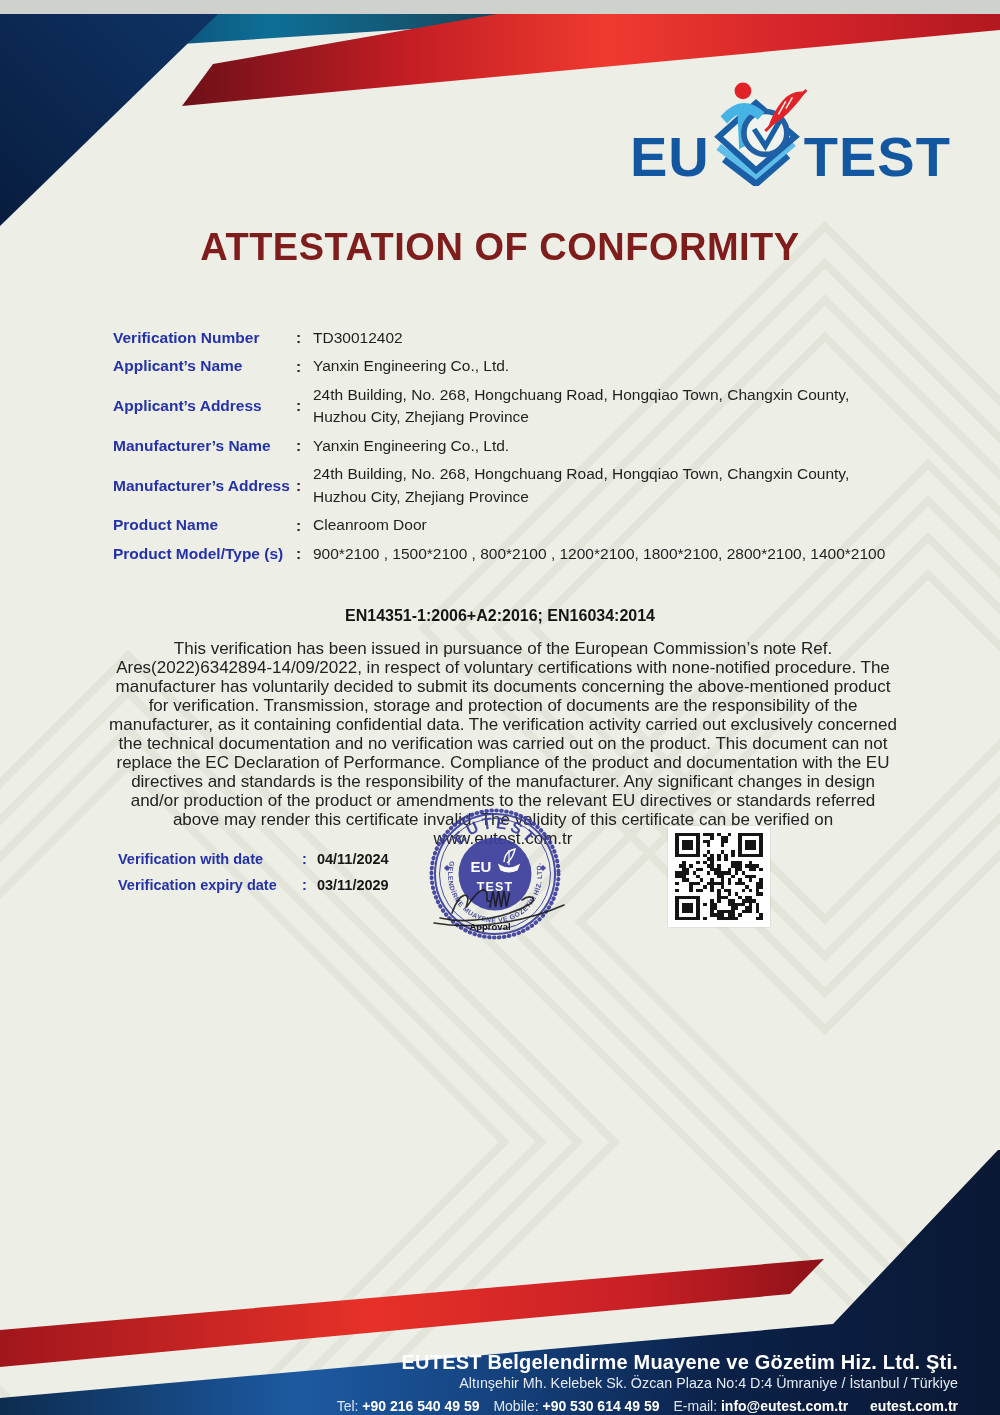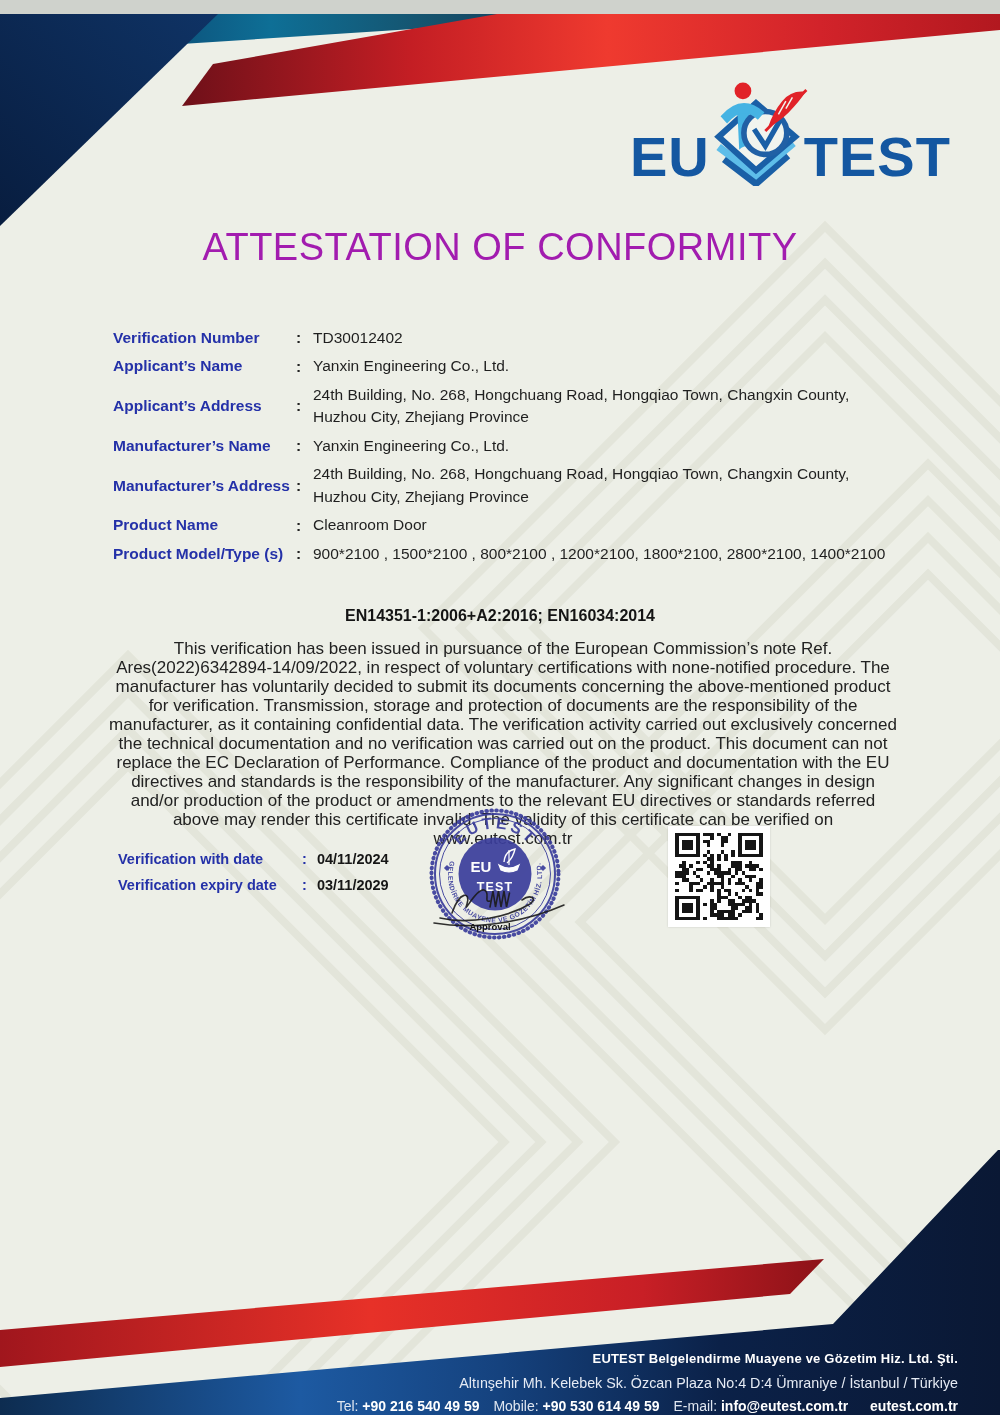--- a/index.html
+++ b/index.html
@@ -10,21 +10,21 @@
   .wm,.wm div{border:8px solid #e3e5da;}
   .wm div{position:absolute;inset:18px;}
   
   .bg-shapes{position:absolute;inset:0;z-index:1;pointer-events:none;}
   
   .logo{position:absolute;top:64px;left:630px;display:flex;align-items:flex-end;z-index:2;}
   .logo-eu,.logo-test{font-size:56px;font-weight:bold;color:#1457a1;letter-spacing:1px;line-height:.9;}
   .logo-icon{margin:0 -8px -4px -10px;}
   
   .title{position:absolute;top:212px;left:0;right:0;margin:0;text-align:center;z-index:2;
-         font-size:38px;font-weight:normal;color:#a21caf;letter-spacing:.5px;}
+         font-size:38px;font-weight:bold;color:#7f1d1d;letter-spacing:.5px;}
   
   .fields{position:absolute;top:313px;left:113px;width:782px;z-index:2;font-size:15.5px;}
   .frow{display:flex;align-items:center;margin-bottom:6px;}
   .flabel{width:183px;flex:none;font-weight:bold;color:#2431a8;line-height:1.45;}
   .fcolon{width:17px;flex:none;font-weight:bold;color:#222;}
   .fvalue{flex:1;color:#1f1f1f;line-height:1.45;}
   
   .standards{position:absolute;top:593px;left:0;right:0;margin:0;text-align:center;z-index:2;
              font-size:16px;font-weight:bold;color:#141414;}
   
@@ -39,21 +39,21 @@
   
   .stamp{position:absolute;left:410px;top:794px;z-index:2;}
   
   .qr{position:absolute;left:668px;top:812px;width:102px;height:101px;background:#fff;
       z-index:2;display:flex;align-items:center;justify-content:center;box-shadow:0 0 2px rgba(0,0,0,.15);}
   .qr-grid{display:grid;grid-template-columns:repeat(25,1fr);grid-template-rows:repeat(25,1fr);
            width:88px;height:87px;background:#fff;}
   .qr-grid i.on{background:#151515;}
   
   .f1,.f2,.f3{position:absolute;right:42px;z-index:3;white-space:nowrap;}
-  .f1{top:1337px;font-size:13px;font-weight:bold;color:#ffffff;letter-spacing:.2px;}
+  .f1{top:1337px;font-size:20px;font-weight:bold;color:#ffffff;letter-spacing:.2px;}
   .f2{top:1361px;font-size:14.3px;color:#e6ebf4;}
   .f3{top:1384px;font-size:14px;color:#dfe6f0;}
   .f3 .lbl{font-weight:normal;margin-left:10px;}
   .f3 .val{font-weight:bold;color:#fff;}
   .f3 .site{font-weight:bold;color:#fff;margin-left:18px;text-align:center;}
 </style>
 </head>
 <body>
 
 <div class="page">

